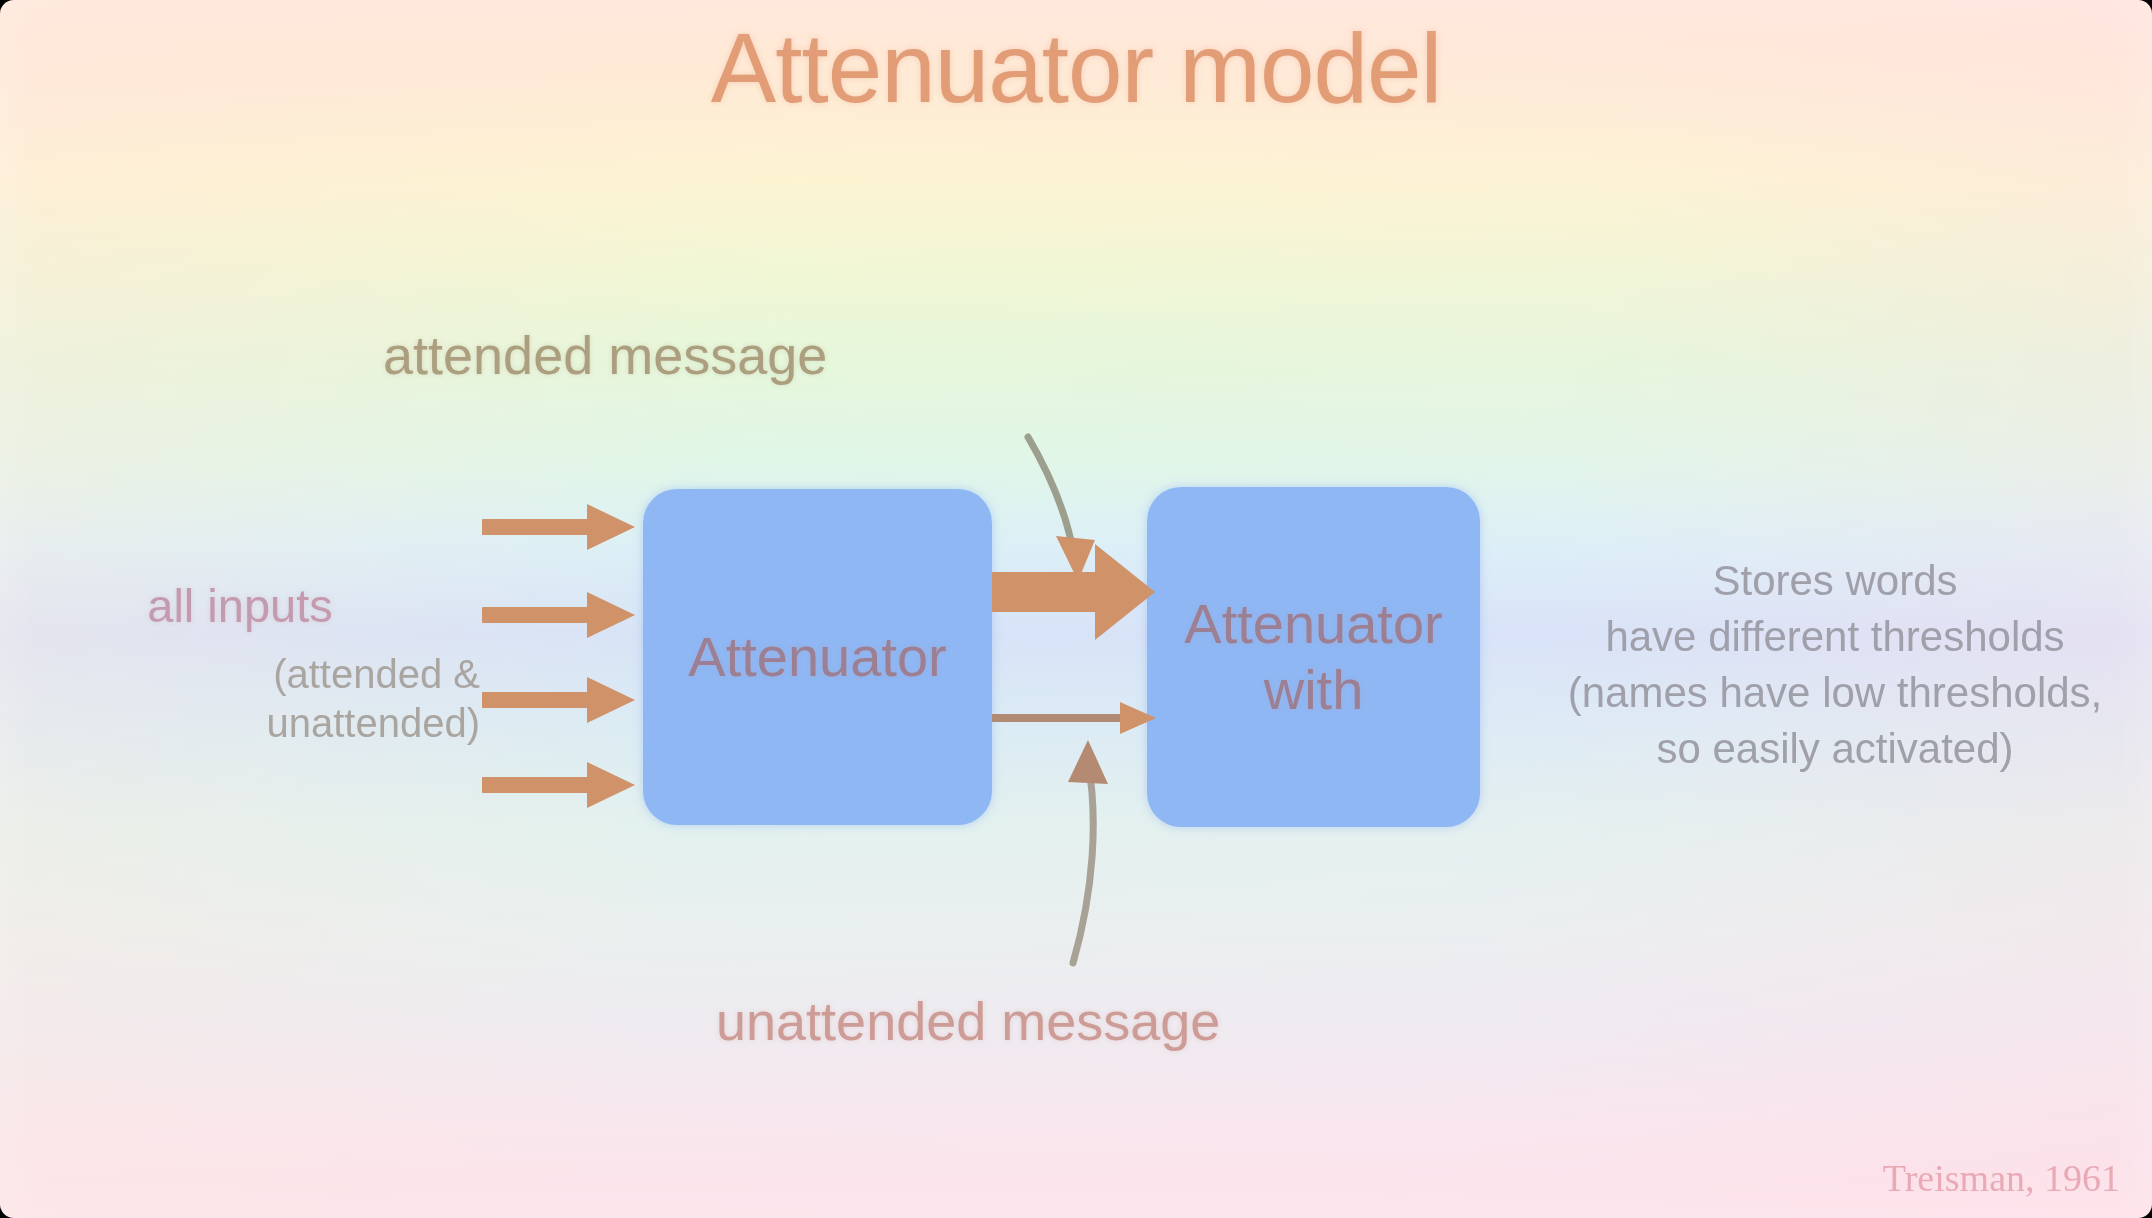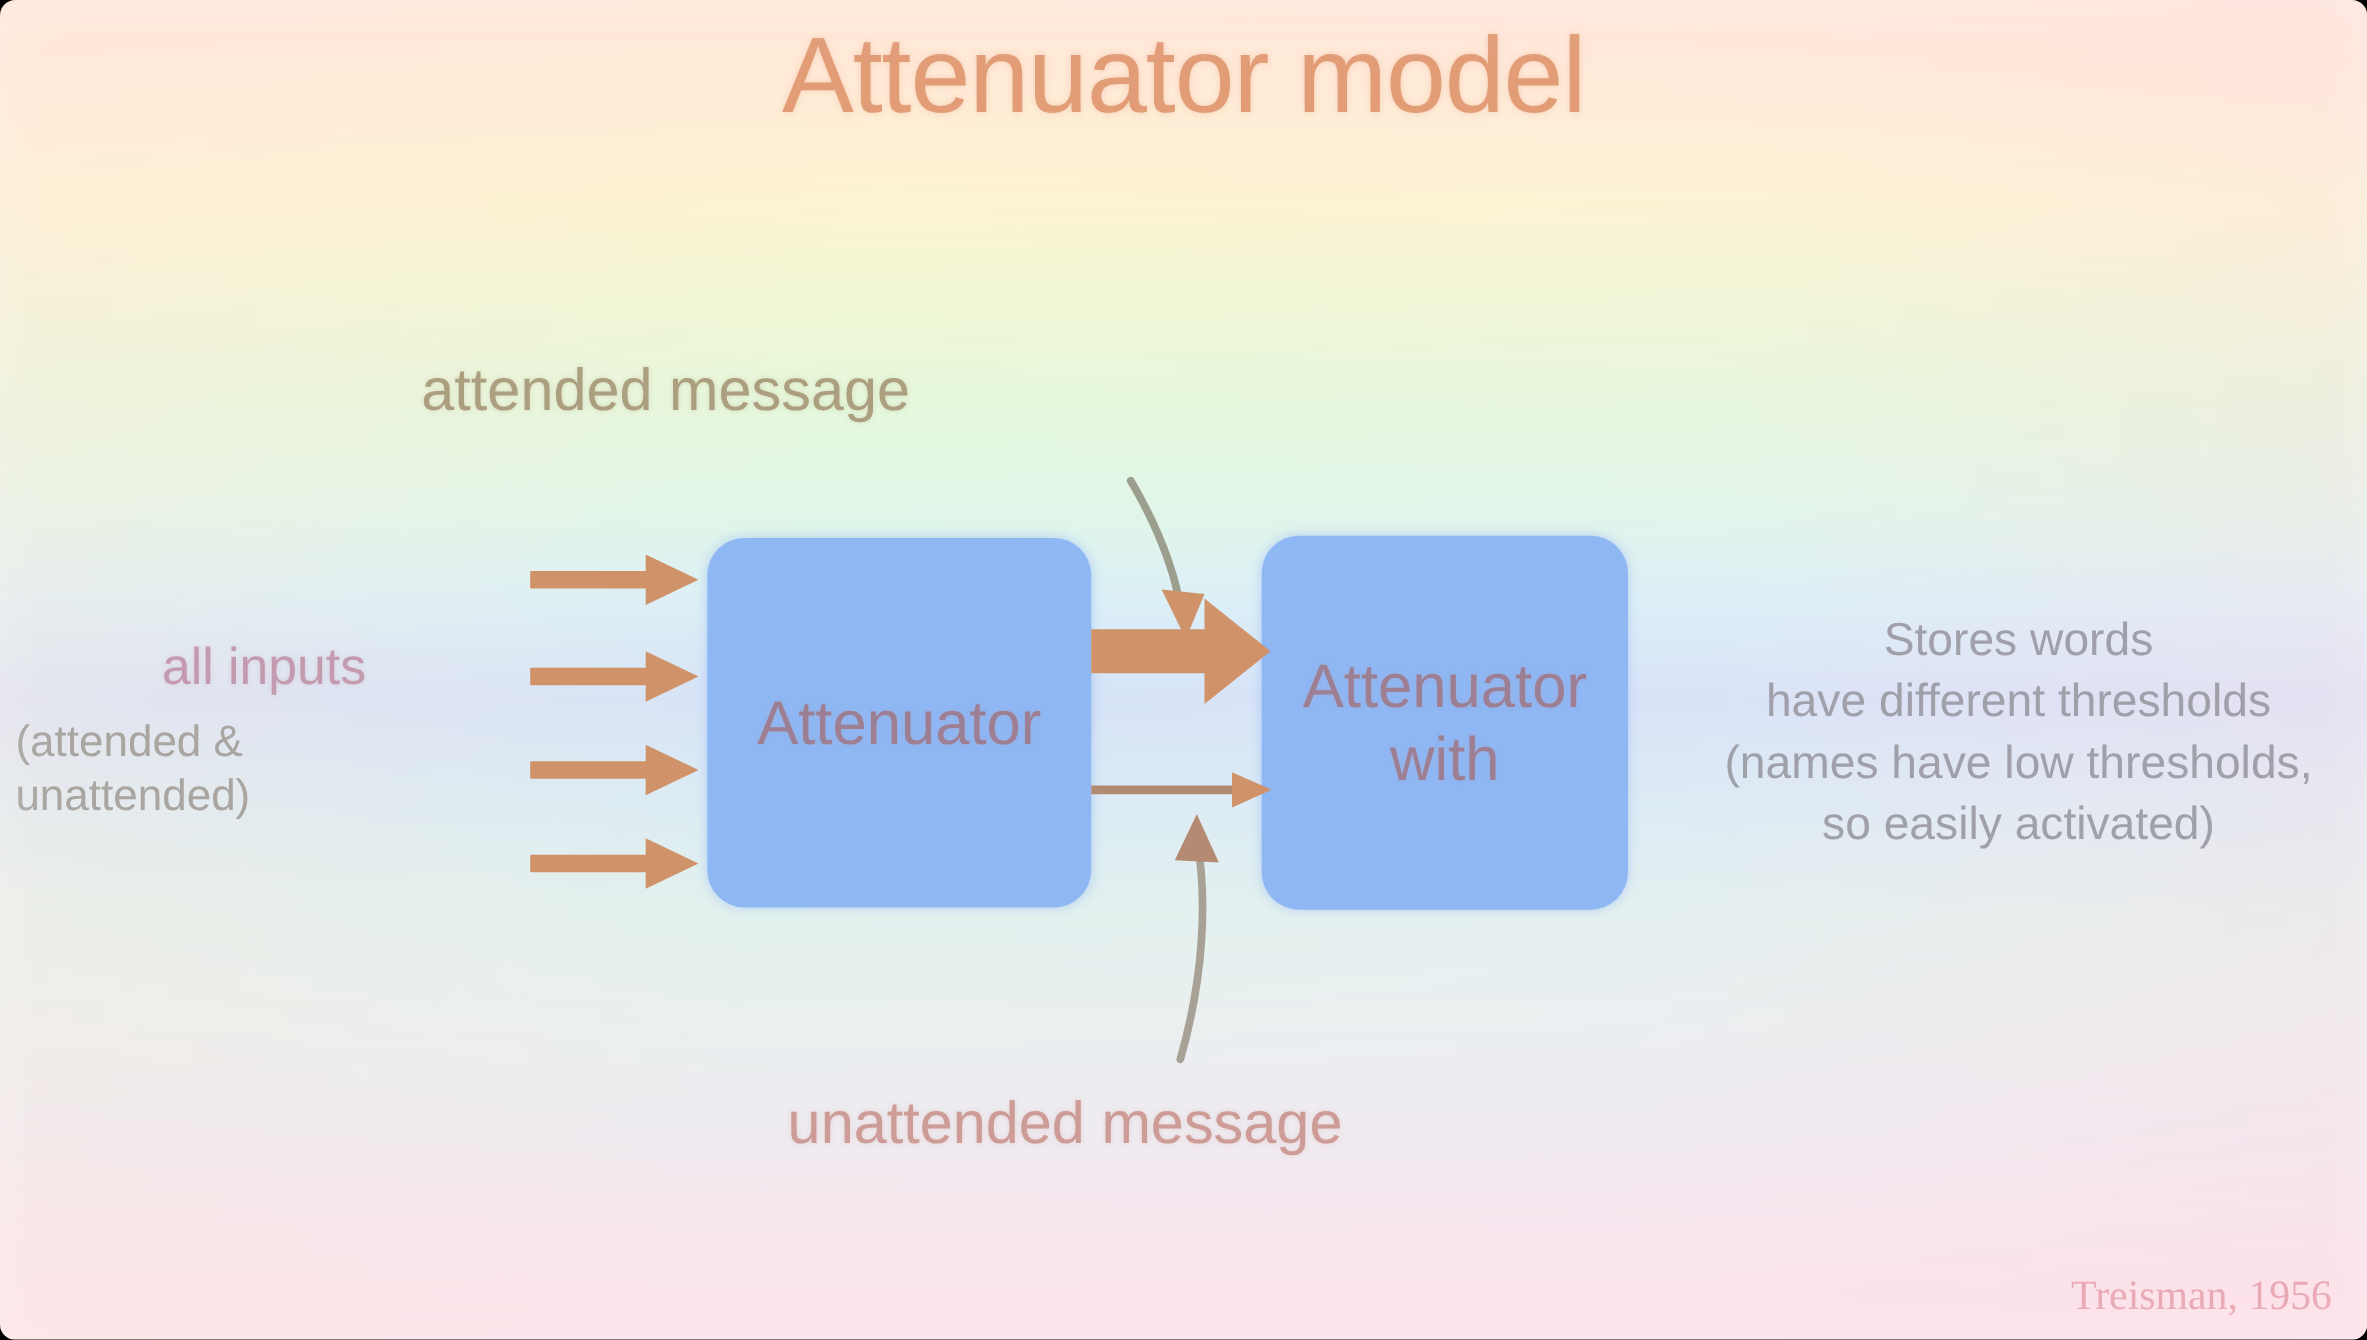--- a/index.html
+++ b/index.html
@@ -120,25 +120,24 @@
     top: 578px;
     text-align: center;
     font-size: 47px;
     color: #c49bae;
     text-shadow: 0 0 5px rgba(196,155,174,0.3);
   }
   #all-inputs-sub {
     left: 0;
     width: 480px;
     top: 650px;
-    text-align: left;
+    text-align: right;
     font-size: 40px;
     line-height: 1.22;
     color: #a9a5a0;
-    margin-left: 14px;
   }
 
   #attended-label {
     left: 383px;
     top: 324px;
     font-size: 54px;
     color: #ab9f7f;
     text-shadow: 0 0 5px rgba(171,159,127,0.3);
   }
   #unattended-label {
@@ -236,15 +235,15 @@
   </svg>
 
   <div class="label" id="attended-label">attended message</div>
   <div class="label" id="unattended-label">unattended message</div>
 
   <div class="label" id="stores-note"><span>Stores words</span>
 <span>have different thresholds</span>
 <span>(names have low thresholds,</span>
 <span>so easily activated)</span></div>
 
-  <div id="citation">Treisman, 1956</div>
+  <div id="citation">Treisman, 1961</div>
 
 </div>
 
 </body></html>

